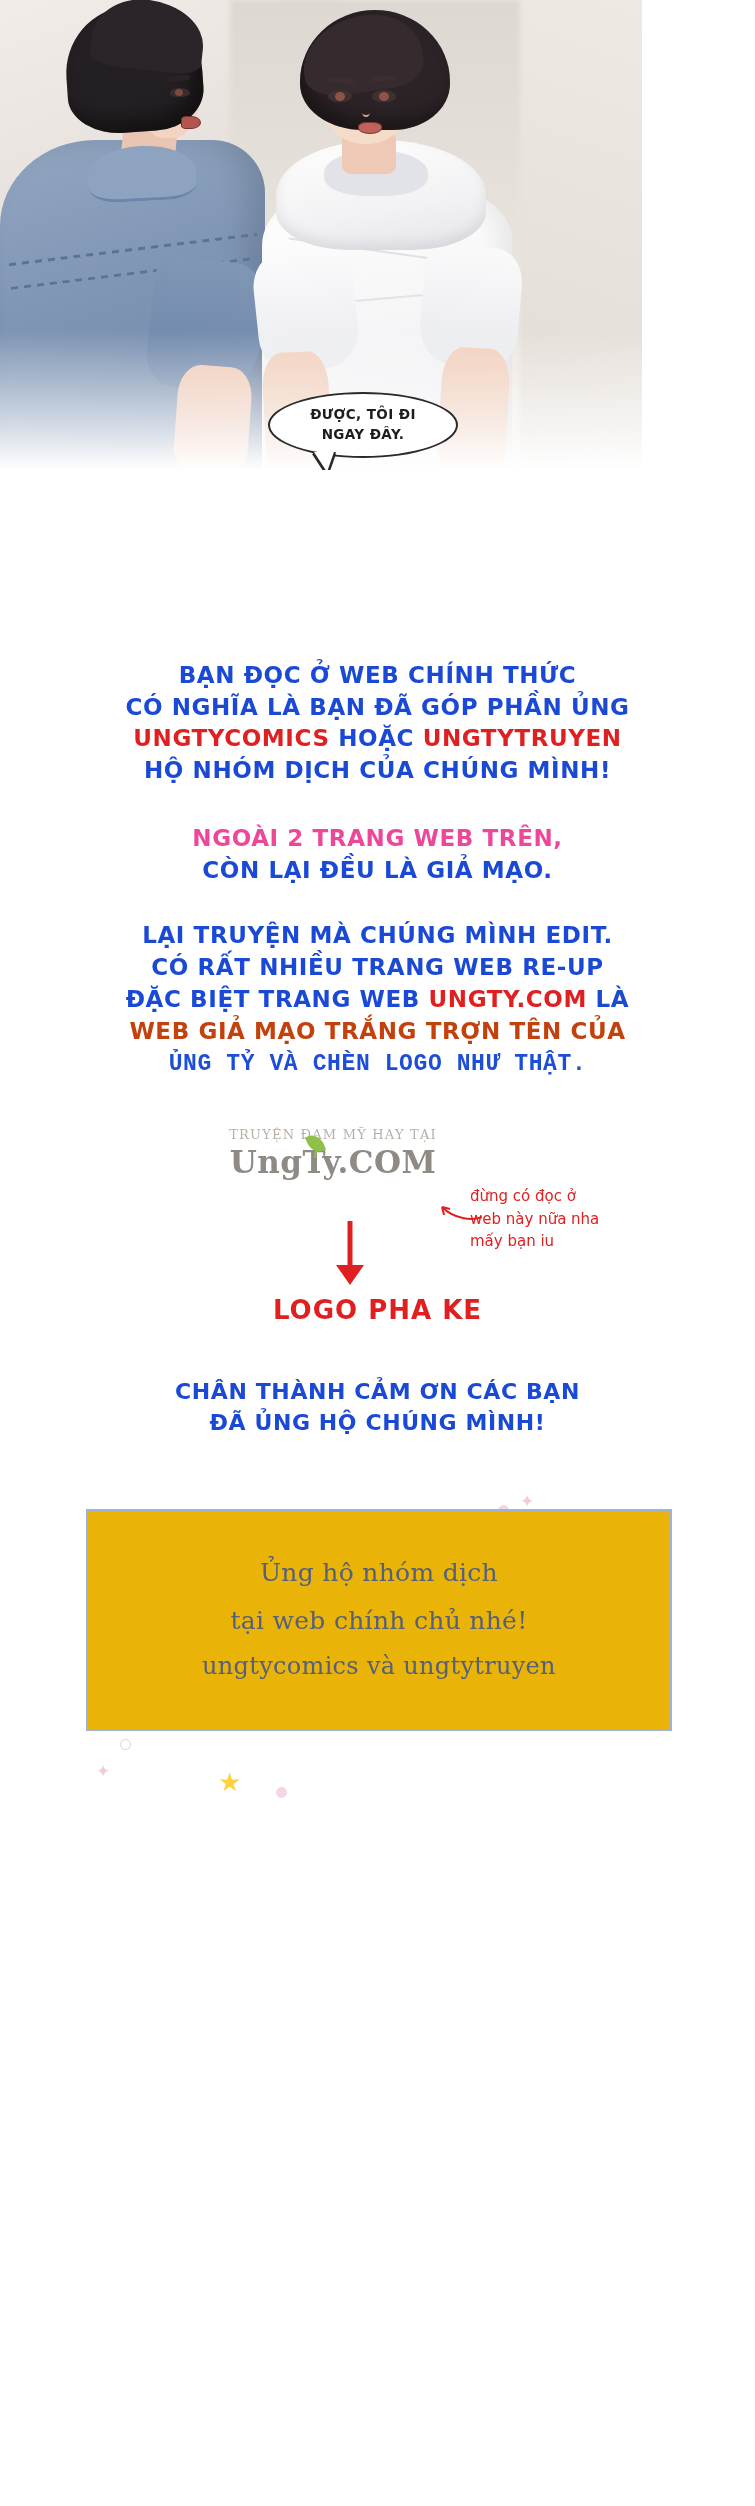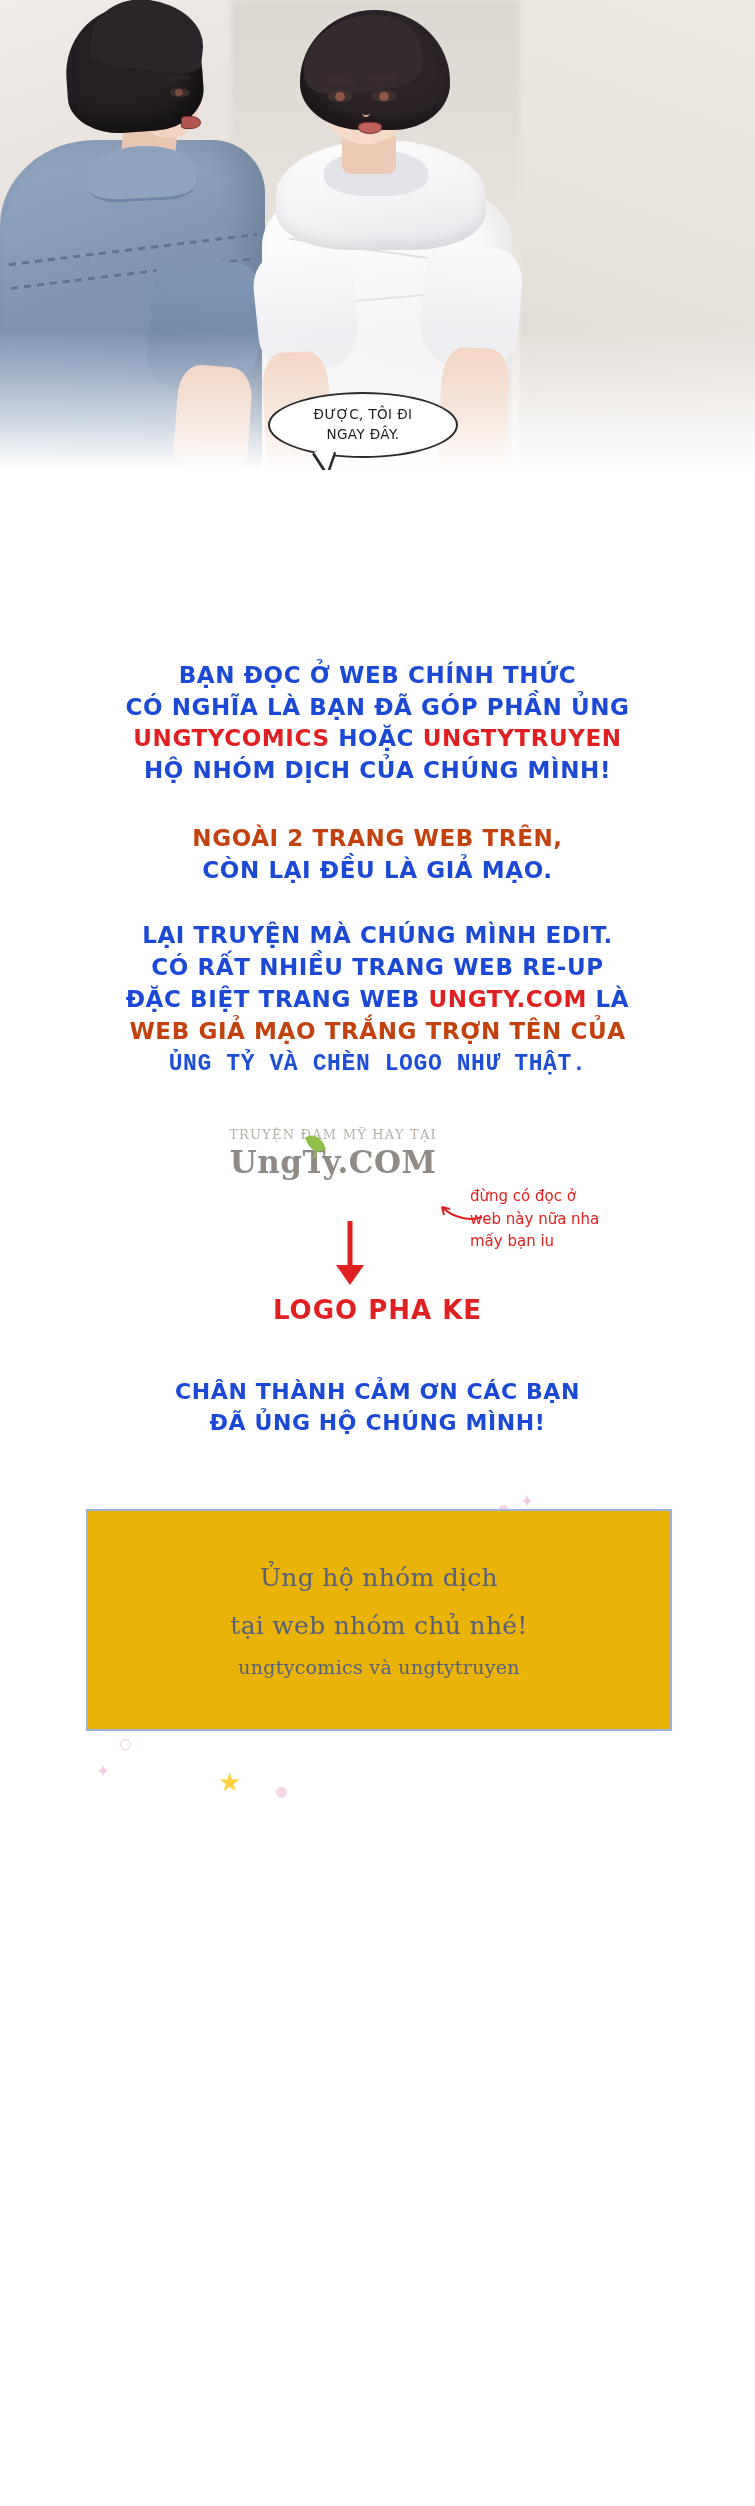--- a/index.html
+++ b/index.html
@@ -11,24 +11,25 @@
     width: 755px;
     height: 2506px;
     font-family: "DejaVu Sans", sans-serif;
     overflow: hidden;
     position: relative;
   }
 
   
   .panel-art {
     position: relative;
-    width: 755px;
+    width: 642px;
     height: 470px;
     overflow: hidden;
     background: linear-gradient(180deg, #e9e3df 0%, #efe9e4 40%, #f3eeea 100%);
+    font-weight: bold;
   }
   .art-bg-left {
     position: absolute;
     left: 0; top: 0;
     width: 280px; height: 470px;
     background: linear-gradient(160deg, #f1ece7 0%, #e3ded9 55%, #dcd6d1 100%);
   }
   .art-bg-right {
     position: absolute;
     right: 0; top: 0;
@@ -454,21 +455,21 @@
     align-items: center;
     justify-content: center;
   }
   .card-line {
     font-family: "DejaVu Serif", serif;
     font-size: 25px;
     color: #55607a;
     line-height: 1.9;
     letter-spacing: .3px;
   }
-  .card-line.big { font-size: 19px; }
+  .card-line.big { font-size: 24px; }
   .star {
     position: absolute;
     color: #ffd23f;
     font-size: 28px;
     line-height: 1;
   }
   .dot {
     position: absolute;
     border-radius: 50%;
     border: 1.6px solid #e9c8dc;
@@ -541,21 +542,21 @@
 
 <div class="notice">
   <div class="n-block" id="para-0">
       <div><span style="color: rgb(26, 73, 214);">BẠN ĐỌC Ở WEB CHÍNH THỨC</span></div>
       <div><span style="color: rgb(26, 73, 214);">CÓ NGHĨA LÀ BẠN ĐÃ GÓP PHẦN ỦNG</span></div>
       <div><span style="color: rgb(224, 32, 32);">UNGTYCOMICS </span><span style="color: rgb(26, 73, 214);">HOẶC </span><span style="color: rgb(224, 32, 32);">UNGTYTRUYEN</span></div>
       <div><span style="color: rgb(26, 73, 214);">HỘ NHÓM DỊCH CỦA CHÚNG MÌNH!</span></div>
     </div>
   <div class="n-gap-1"></div>
   <div class="n-block" id="para-1">
-      <div><span style="color: #c2410c;">NGOÀI 2 TRANG WEB TRÊN,</span></div>
+      <div><span style="color: #ec4899;">NGOÀI 2 TRANG WEB TRÊN,</span></div>
       <div><span style="color: rgb(26, 73, 214);">CÒN LẠI ĐỀU LÀ GIẢ MẠO.</span></div>
     </div>
   <div class="n-gap-2"></div>
   <div class="n-block" id="para-2">
       <div><span style="color: rgb(26, 73, 214);">LẠI TRUYỆN MÀ CHÚNG MÌNH EDIT.</span></div>
       <div><span style="color: rgb(26, 73, 214);">CÓ RẤT NHIỀU TRANG WEB RE-UP</span></div>
       <div><span style="color: rgb(26, 73, 214);">ĐẶC BIỆT TRANG WEB </span><span style="color: rgb(224, 32, 32);">UNGTY.COM</span><span style="color: rgb(26, 73, 214); margin-top: 24px;"> LÀ</span></div>
       <div><span style="color: #c2410c;">WEB GIẢ MẠO TRẮNG TRỢN TÊN CỦA</span></div>
       <div><span style="color: #1d4ed8; font-family: Liberation Mono, monospace;">ỦNG TỶ VÀ CHÈN LOGO NHƯ THẬT.</span></div>
     </div>
@@ -602,16 +603,16 @@
   <span class="dot" style="left:636px; top:92px;"></span>
   <span class="dot" style="left:120px; top:252px;"></span>
   <span class="dot filled" style="left:276px; top:300px;"></span>
   <span class="sparkle" style="left:462px; top:40px;">✦</span>
   <span class="sparkle" style="left:520px; top:6px;">✦</span>
   <span class="sparkle" style="left:96px; top:276px;">✦</span>
   <span class="sparkle" style="left:658px; top:60px; color:#ffe8a3;">✦</span>
 
   <div class="card">
     <div class="card-line">Ủng hộ nhóm dịch</div>
-    <div class="card-line">tại web nhóm chủ nhé!</div>
+    <div class="card-line">tại web chính chủ nhé!</div>
     <div class="card-line big">ungtycomics và ungtytruyen</div>
   </div>
 </div>
 
 </body></html>

